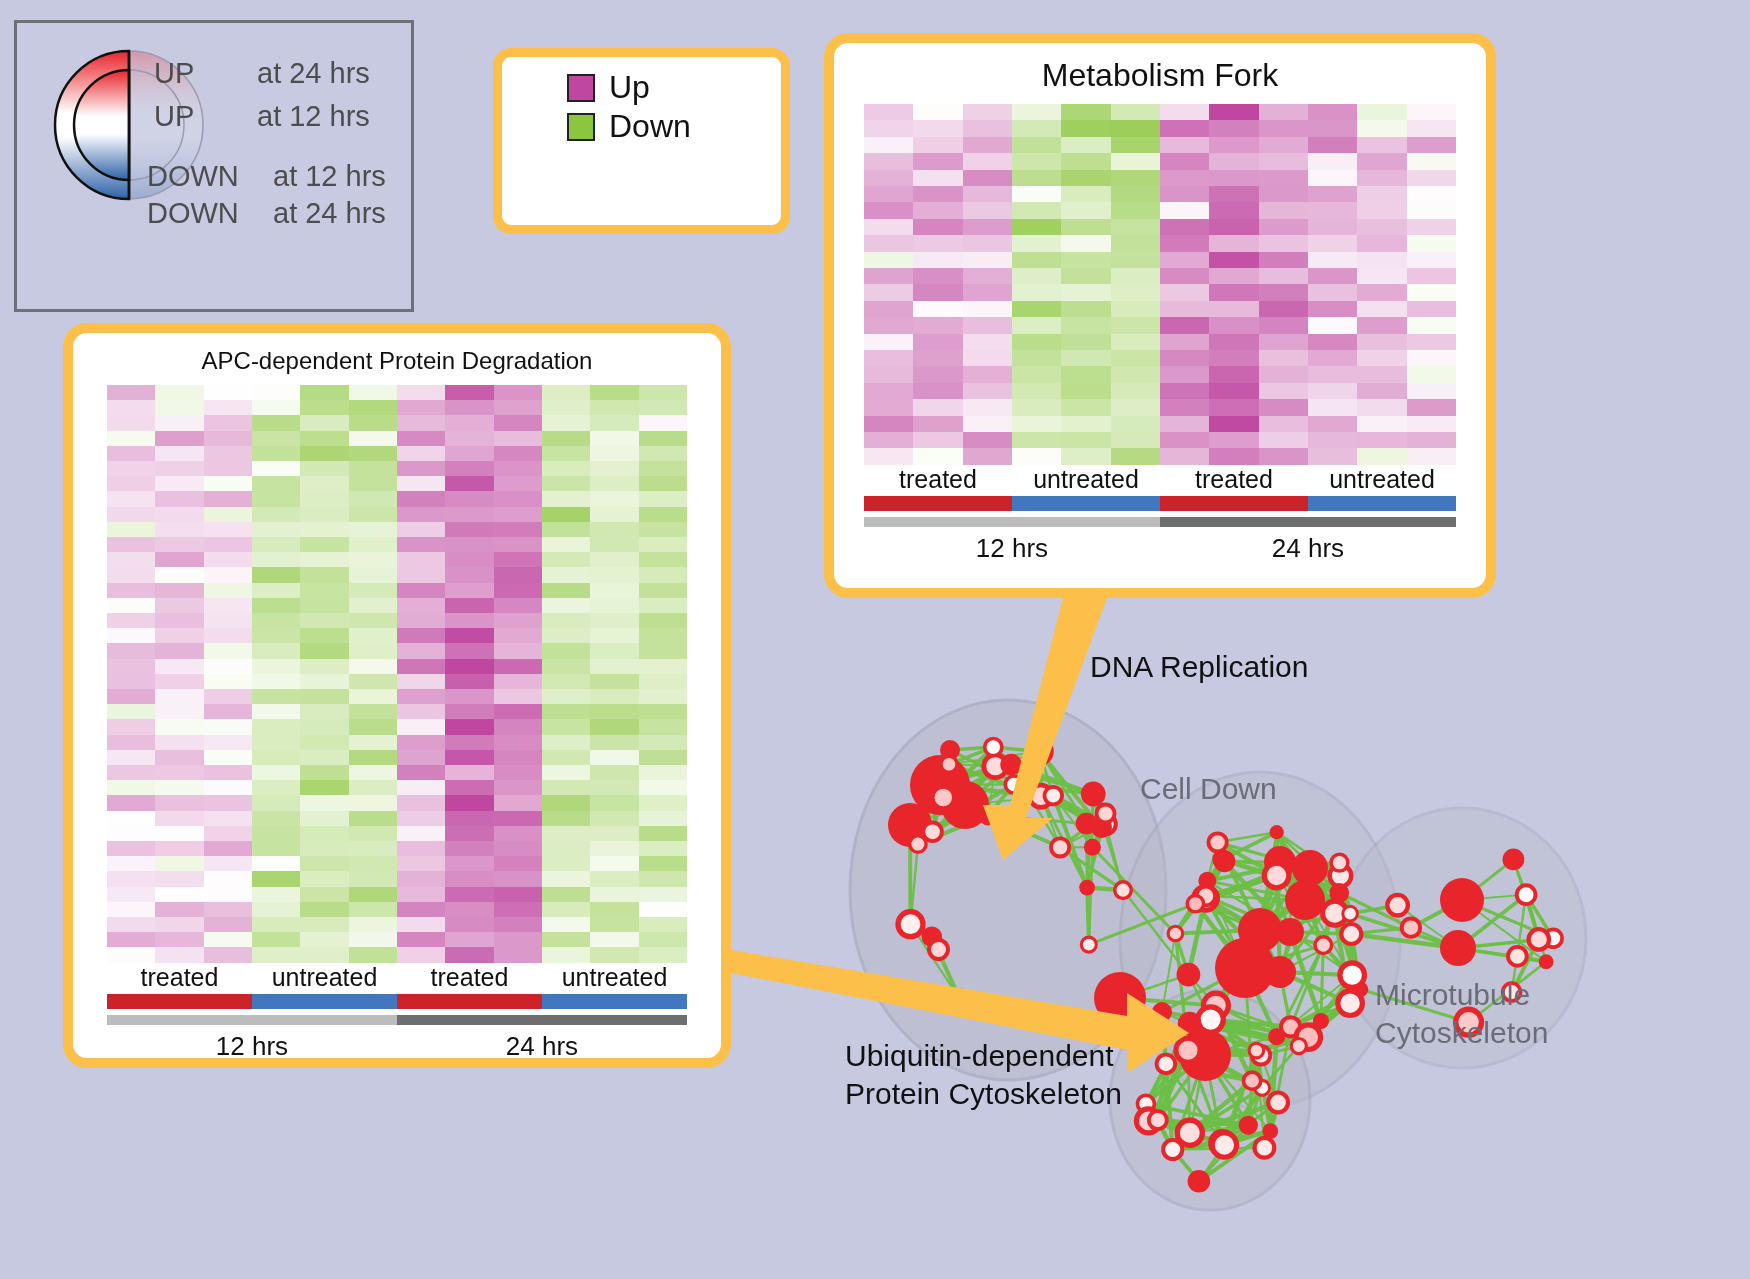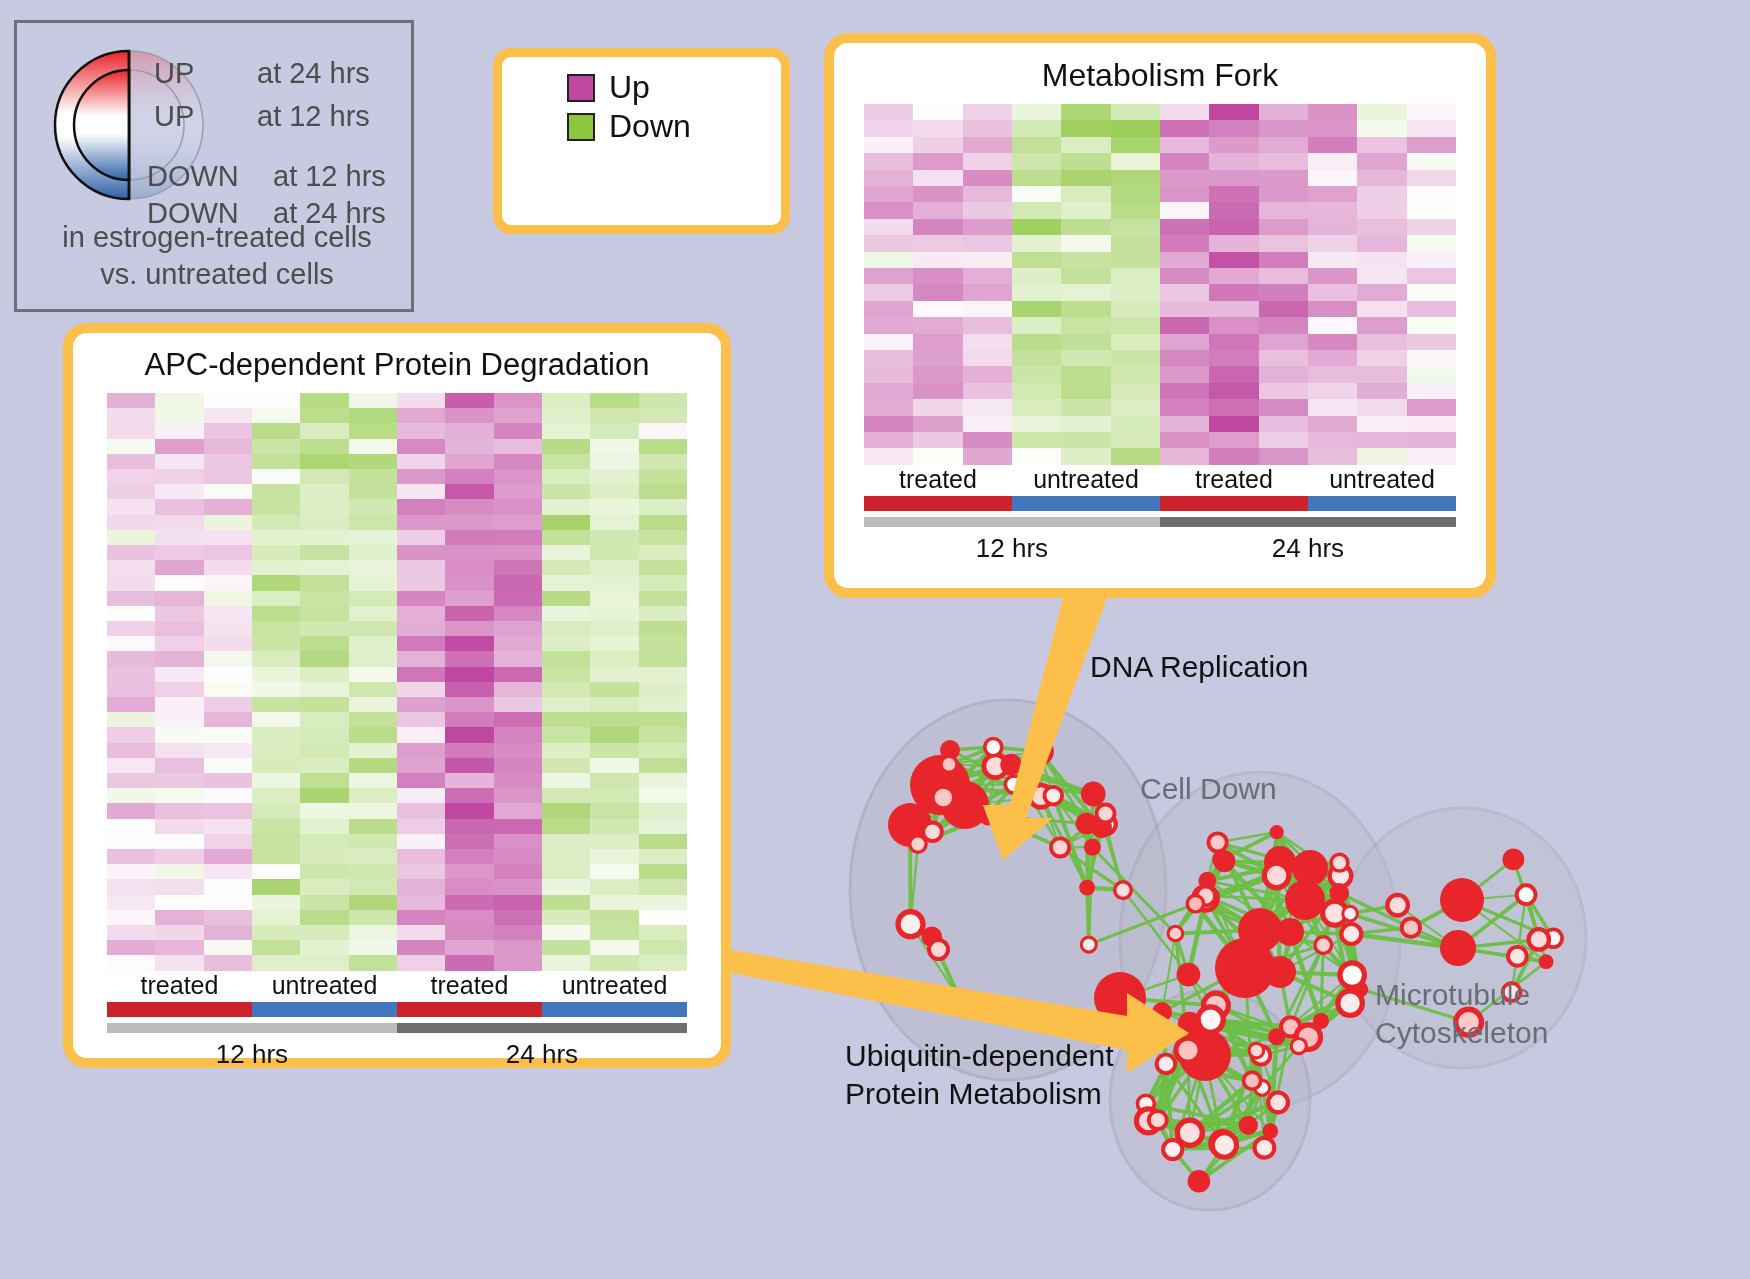--- a/index.html
+++ b/index.html
@@ -47,21 +47,21 @@
     position:absolute;background:#ffffff;border:10px solid #fcbf49;border-radius:24px;
     box-sizing:border-box;
   }
   #panel-replication{left:824px;top:33px;width:672px;height:565px;}
   #panel-apc{left:63px;top:323px;width:668px;height:745px;}
 
   .panel-title{
     text-align:center;font-size:32px;color:#111;margin-top:14px;margin-bottom:10px;
     white-space:nowrap;
   }
-  #panel-apc .panel-title{font-size:31px;}
+  #panel-apc .panel-title{font-size:24px;}
 
   .hm{display:grid;margin:0 auto;}
   .hm div{width:100%;height:100%;}
 
   .axis{margin:0 auto;}
   .axis .names{display:grid;grid-template-columns:repeat(4,1fr);}
   .axis .names span{text-align:center;font-size:25px;color:#111;}
   .axis .cond{display:grid;grid-template-columns:repeat(4,1fr);height:15px;margin-top:2px;}
   .axis .cond i{display:block;height:100%;}
   .axis .cond i.t{background:#cc2229;}
@@ -122,24 +122,20 @@
 
     <div class="lbl" style="left:137px;top:77px;">UP</div>
     <div class="lbl" style="left:240px;top:77px;">at 12 hrs</div>
 
     <div class="lbl" style="left:130px;top:137px;">DOWN</div>
     <div class="lbl" style="left:256px;top:137px;">at 12 hrs</div>
 
     <div class="lbl" style="left:130px;top:174px;">DOWN</div>
     <div class="lbl" style="left:256px;top:174px;">at 24 hrs</div>
 
-    <div class="foot">
-      <div>in estrogen-treated cells</div>
-      <div>vs. untreated cells</div>
-    </div>
   </div>
 
   <div id="legend-updown">
     <div class="title">
     </div>
     <div class="row">
       <span class="sw up"></span>
       <span class="rl">Up</span>
     </div>
     <div class="row">
@@ -1434,21 +1430,21 @@
           <circle cx="330.0" cy="398.0" r="26.0" fill="#e8252b"></circle>
           <circle cx="372.0" cy="412.0" r="10.0" fill="#e8252b"></circle>
         </g>
     </svg>
 
     <div class="net-label" id="lbl-dna">DNA Replication</div>
     <div class="net-label" id="lbl-cc">Cell Down</div>
     <div class="net-label" id="lbl-mt">Microtubule
 Cytoskeleton</div>
     <div class="net-label" id="lbl-ub">Ubiquitin-dependent
-Protein Metabolism</div>
+Protein Cytoskeleton</div>
   </div>
 
   <svg style="position:absolute;left:0;top:0;width:1750px;height:1279px;pointer-events:none;">
     <polygon points="1063,598 1107,598 1026,818 1053,818 1003,860 983,805 1010,805" fill="#fcbf49"></polygon>
     <polygon points="731,950 1127,1016 1127,993 1189,1033 1127,1073 1127,1050 731,973" fill="#fcbf49"></polygon>
   </svg>
 
 </div>
 
 </body></html>

